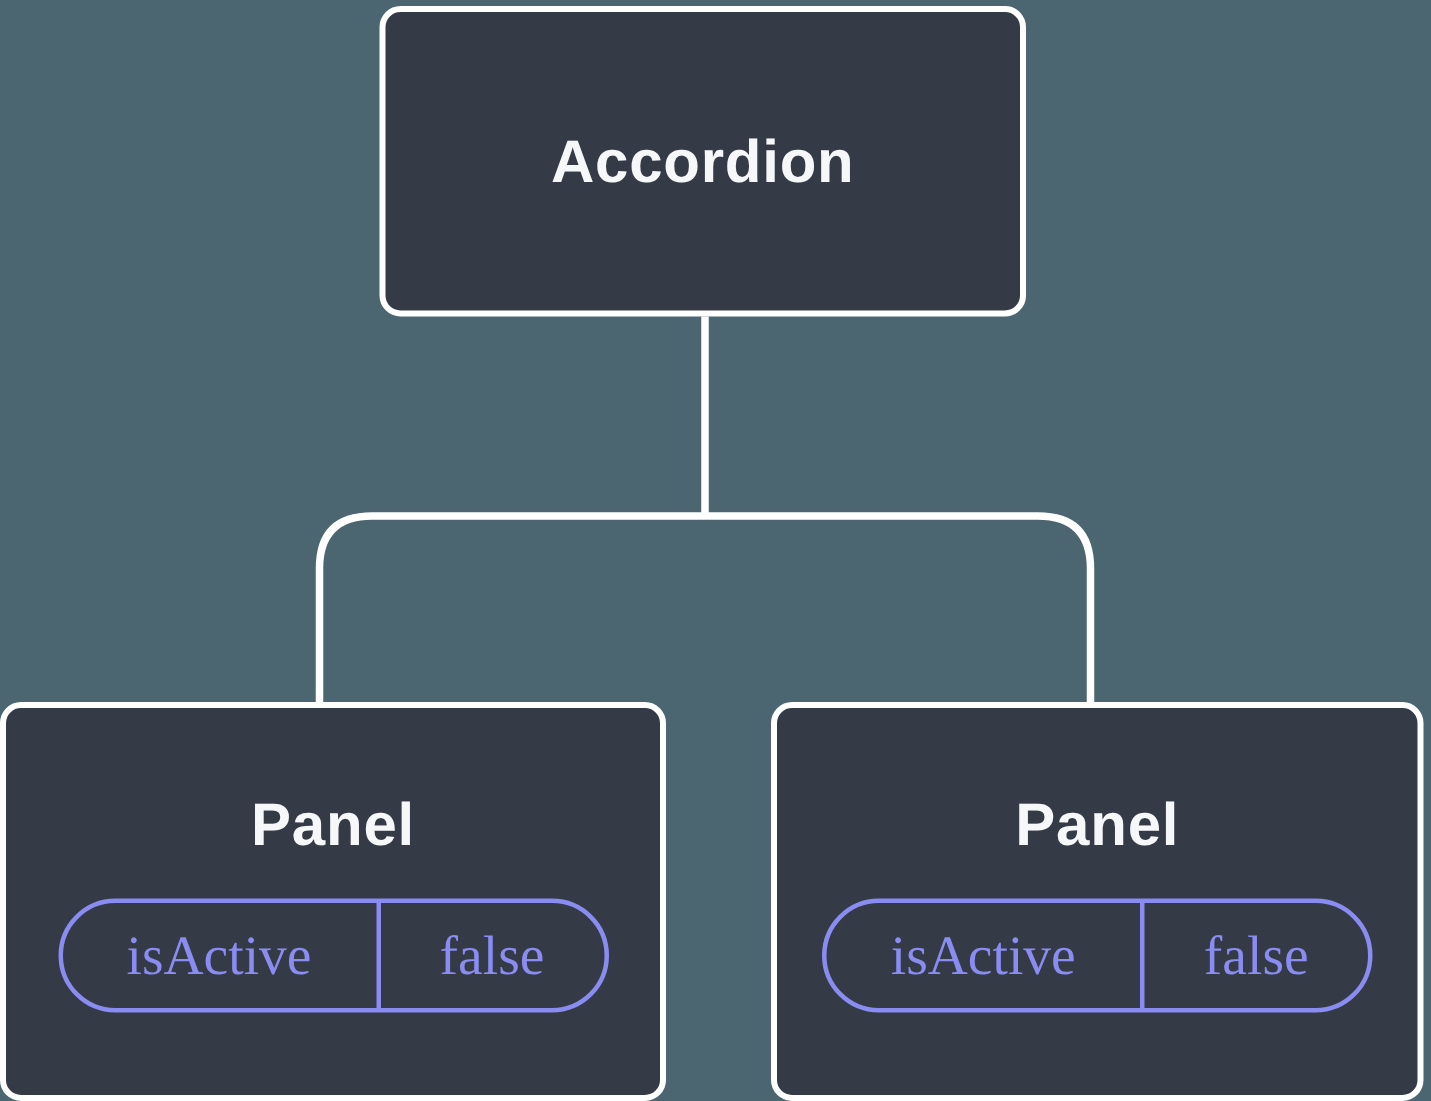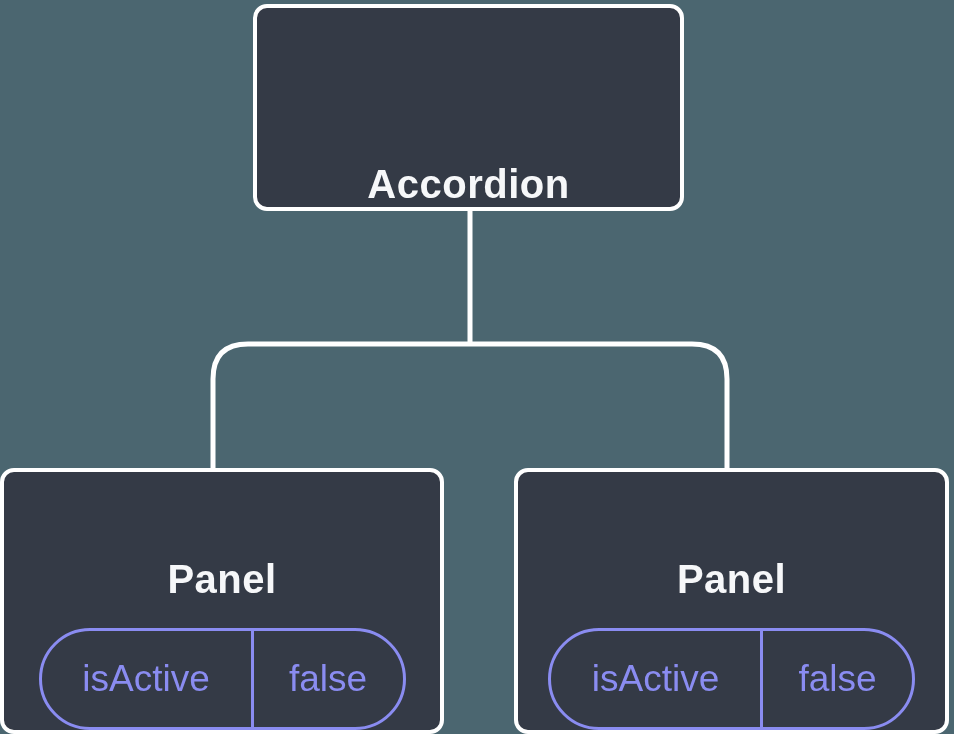--- a/index.html
+++ b/index.html
@@ -26,21 +26,21 @@
     pointer-events:none;
   }
   .node{
     position:absolute;
     background:var(--node-fill);
     border:4px solid var(--node-border);
     border-radius:14px;
     display:flex;
     flex-direction:column;
     align-items:center;
-    justify-content:flex-end;
+    justify-content:center;
   }
   .node-root{
     left:253px;top:4px;
     width:431px;height:207px;
   }
   .node-panel-left{
     left:0px;top:468px;
     width:444px;height:266px;
     gap:26px;
   }
@@ -50,26 +50,27 @@
     gap:26px;
   }
   .node-label{
     color:var(--node-text);
     font-size:40px;
     font-weight:600;
     letter-spacing:0.5px;
     line-height:1.15;
   }
   .state-pill{
-    width:367px;height:102px;
+    width:367px;height:76px;
     border:3px solid var(--state-accent);
     border-radius:999px;
     display:flex;
     align-items:stretch;
     overflow:hidden;
+    font-family:Liberation Serif, serif;
   }
   .state-cell{
     display:flex;
     align-items:center;
     justify-content:center;
     color:var(--state-accent);
     font-size:37px;
     font-weight:400;
   }
   .state-cell.name{

